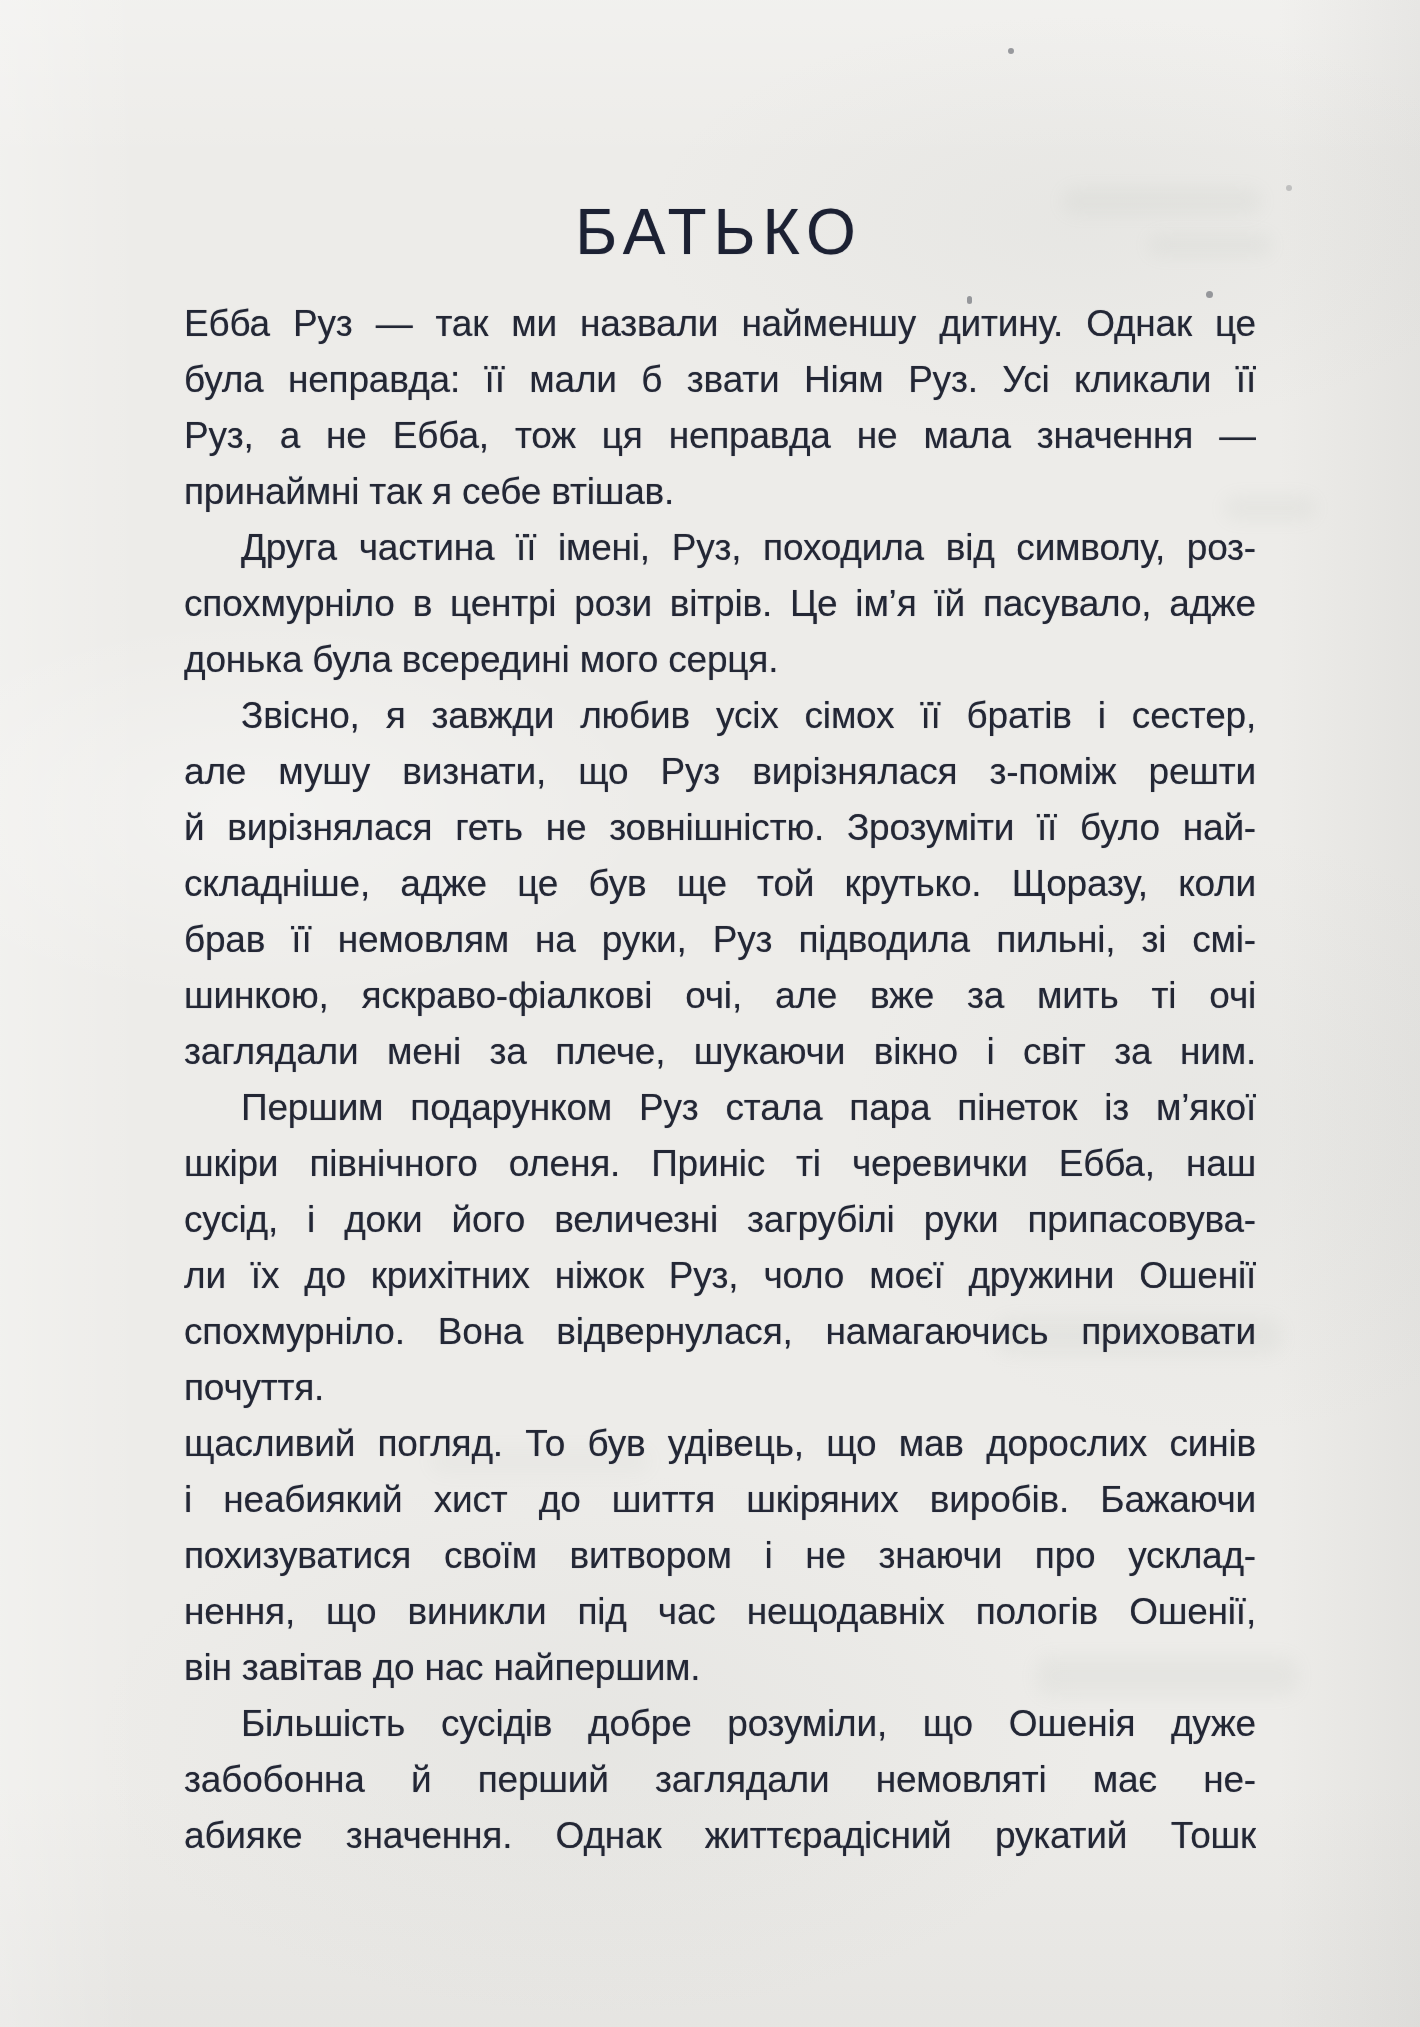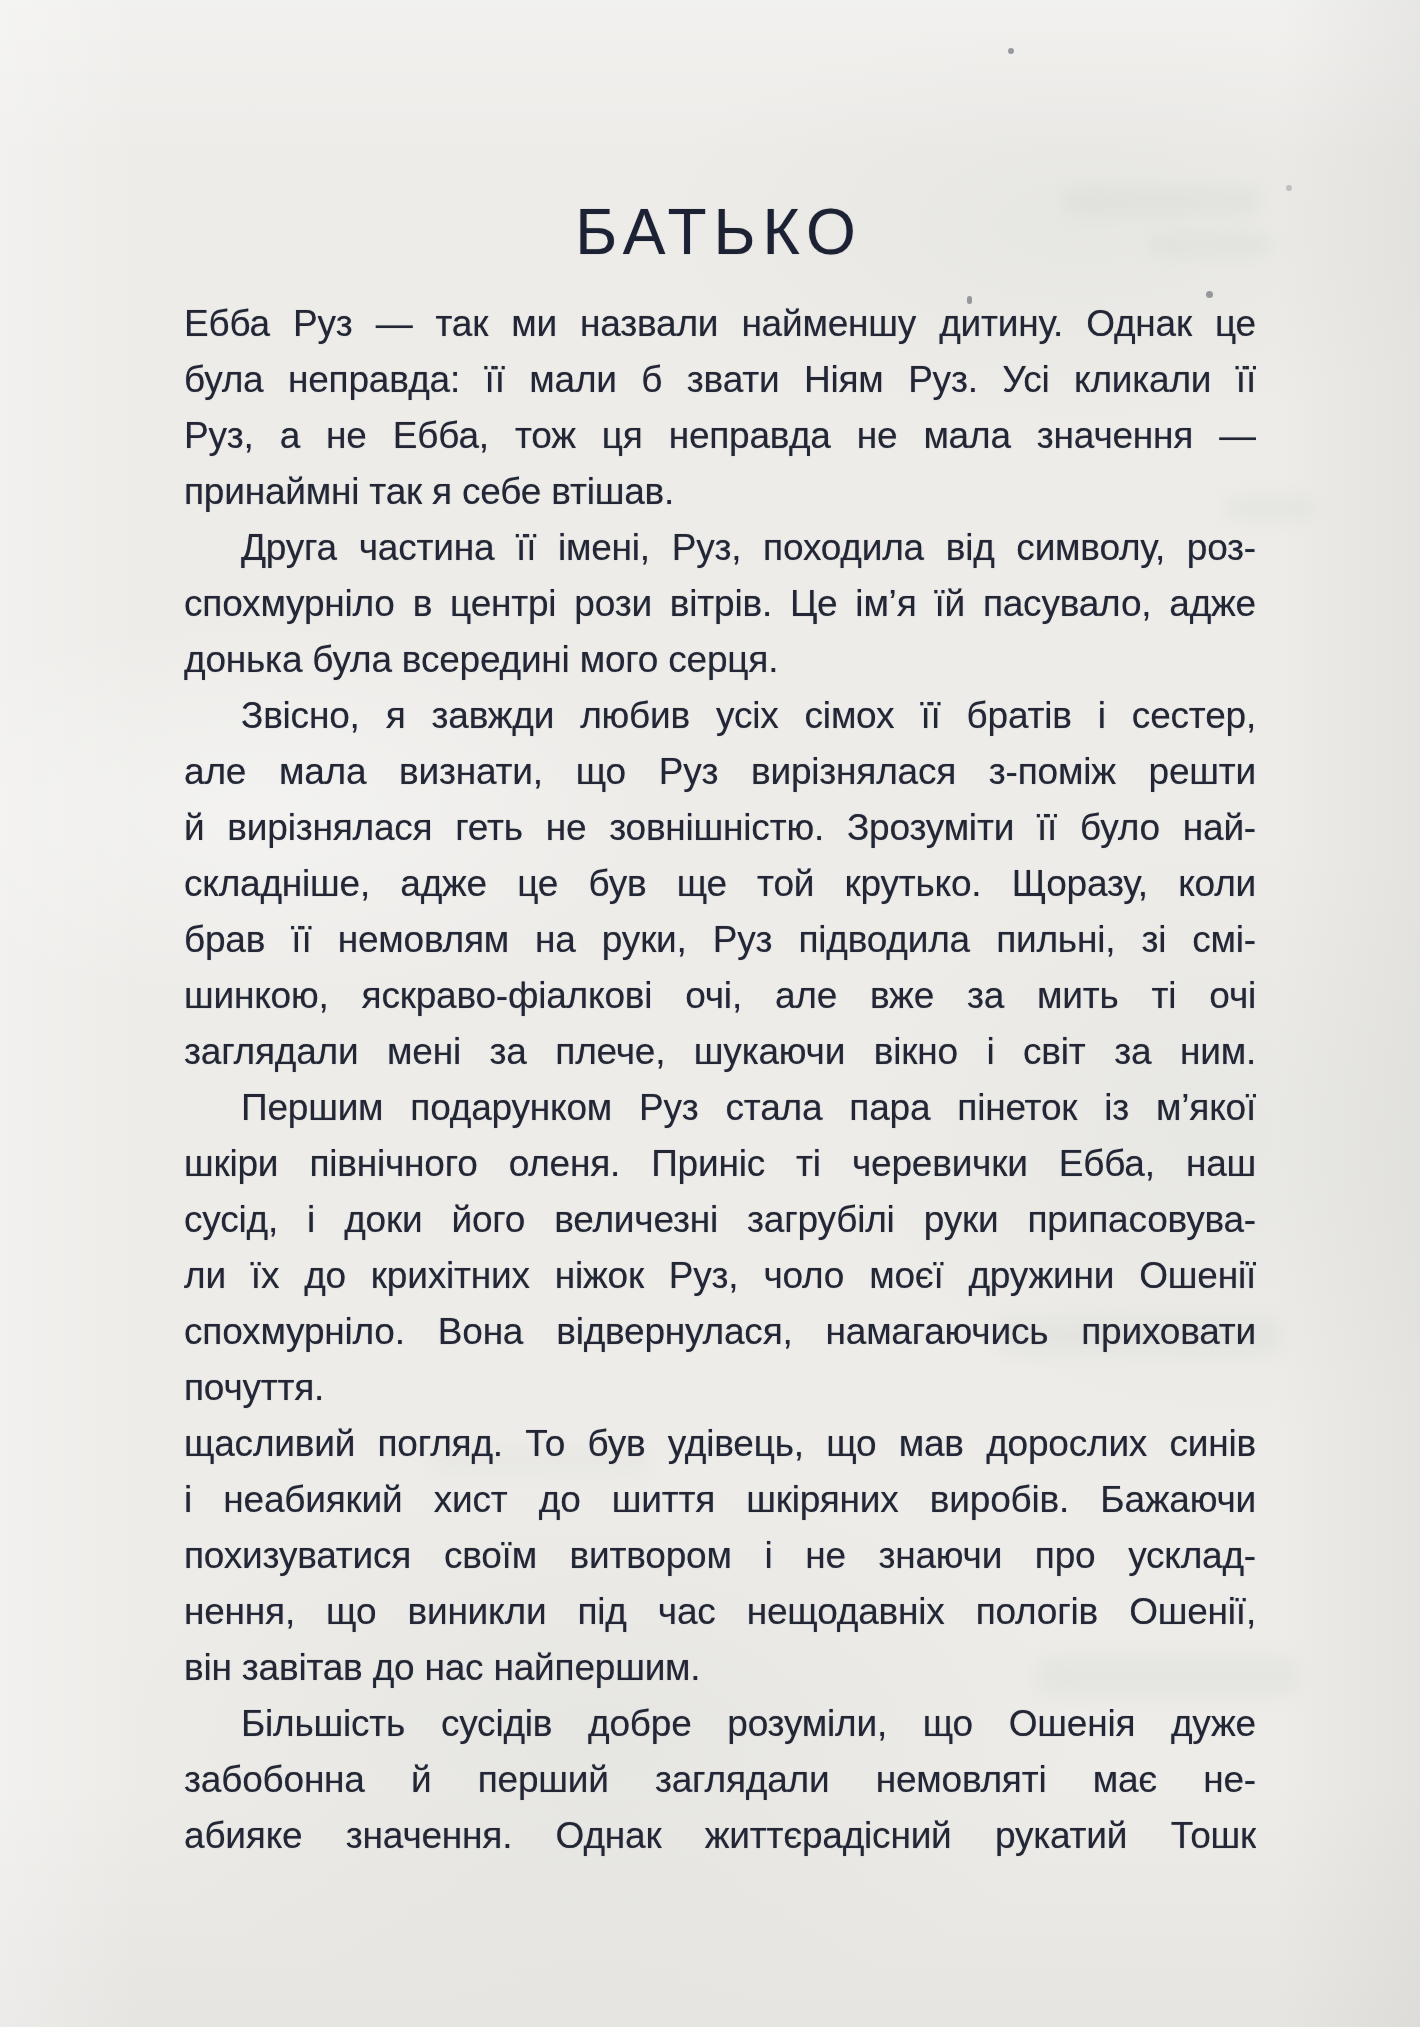--- a/index.html
+++ b/index.html
@@ -125,21 +125,21 @@
     </div>
 
     <div class="para">
       <div class="line ind">Друга частина її імені, Руз, походила від символу, роз-</div>
       <div class="line">спохмурніло в центрі рози вітрів. Це ім’я їй пасувало, адже</div>
       <div class="line last">донька була всередині мого серця.</div>
     </div>
 
     <div class="para">
       <div class="line ind">Звісно, я завжди любив усіх сімох її братів і сестер,</div>
-      <div class="line">але мала визнати, що Руз вирізнялася з-поміж решти</div>
+      <div class="line">але мушу визнати, що Руз вирізнялася з-поміж решти</div>
       <div class="line">й вирізнялася геть не зовнішністю. Зрозуміти її було най-</div>
       <div class="line">складніше, адже це був ще той крутько. Щоразу, коли</div>
       <div class="line">брав її немовлям на руки, Руз підводила пильні, зі смі-</div>
       <div class="line">шинкою, яскраво-фіалкові очі, але вже за мить ті очі</div>
       <div class="line">заглядали мені за плече, шукаючи вікно і світ за ним.</div>
     </div>
 
     <div class="para">
       <div class="line ind">Першим подарунком Руз стала пара пінеток із м’якої</div>
       <div class="line">шкіри північного оленя. Приніс ті черевички Ебба, наш</div>

